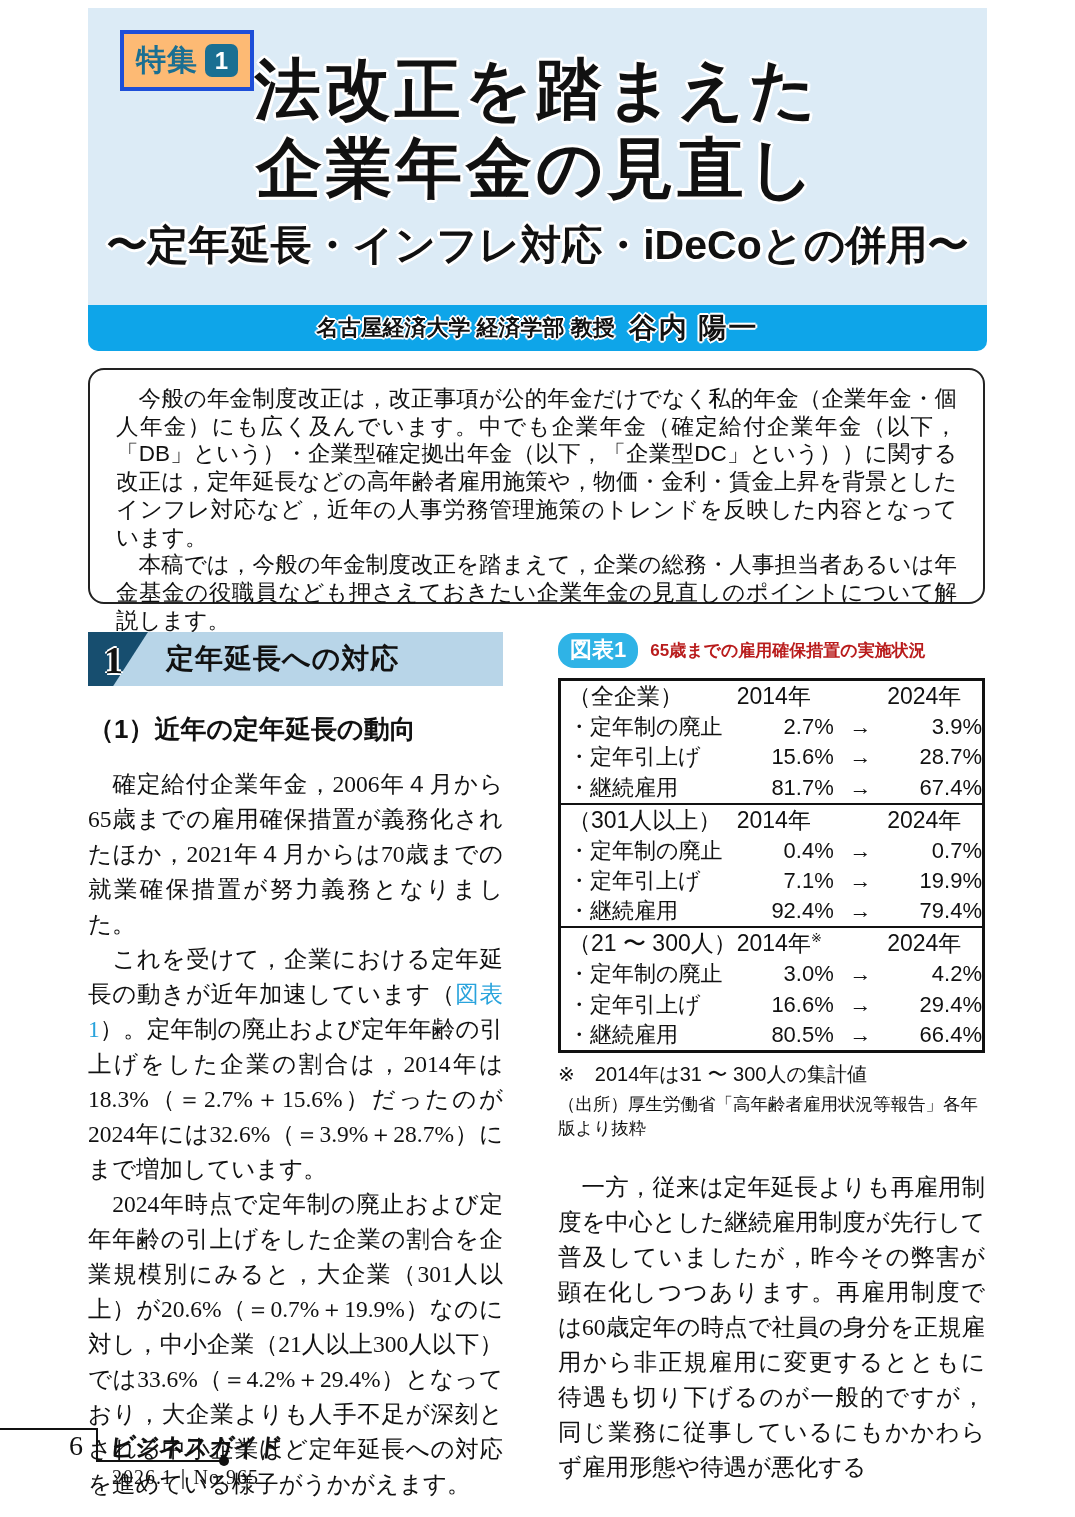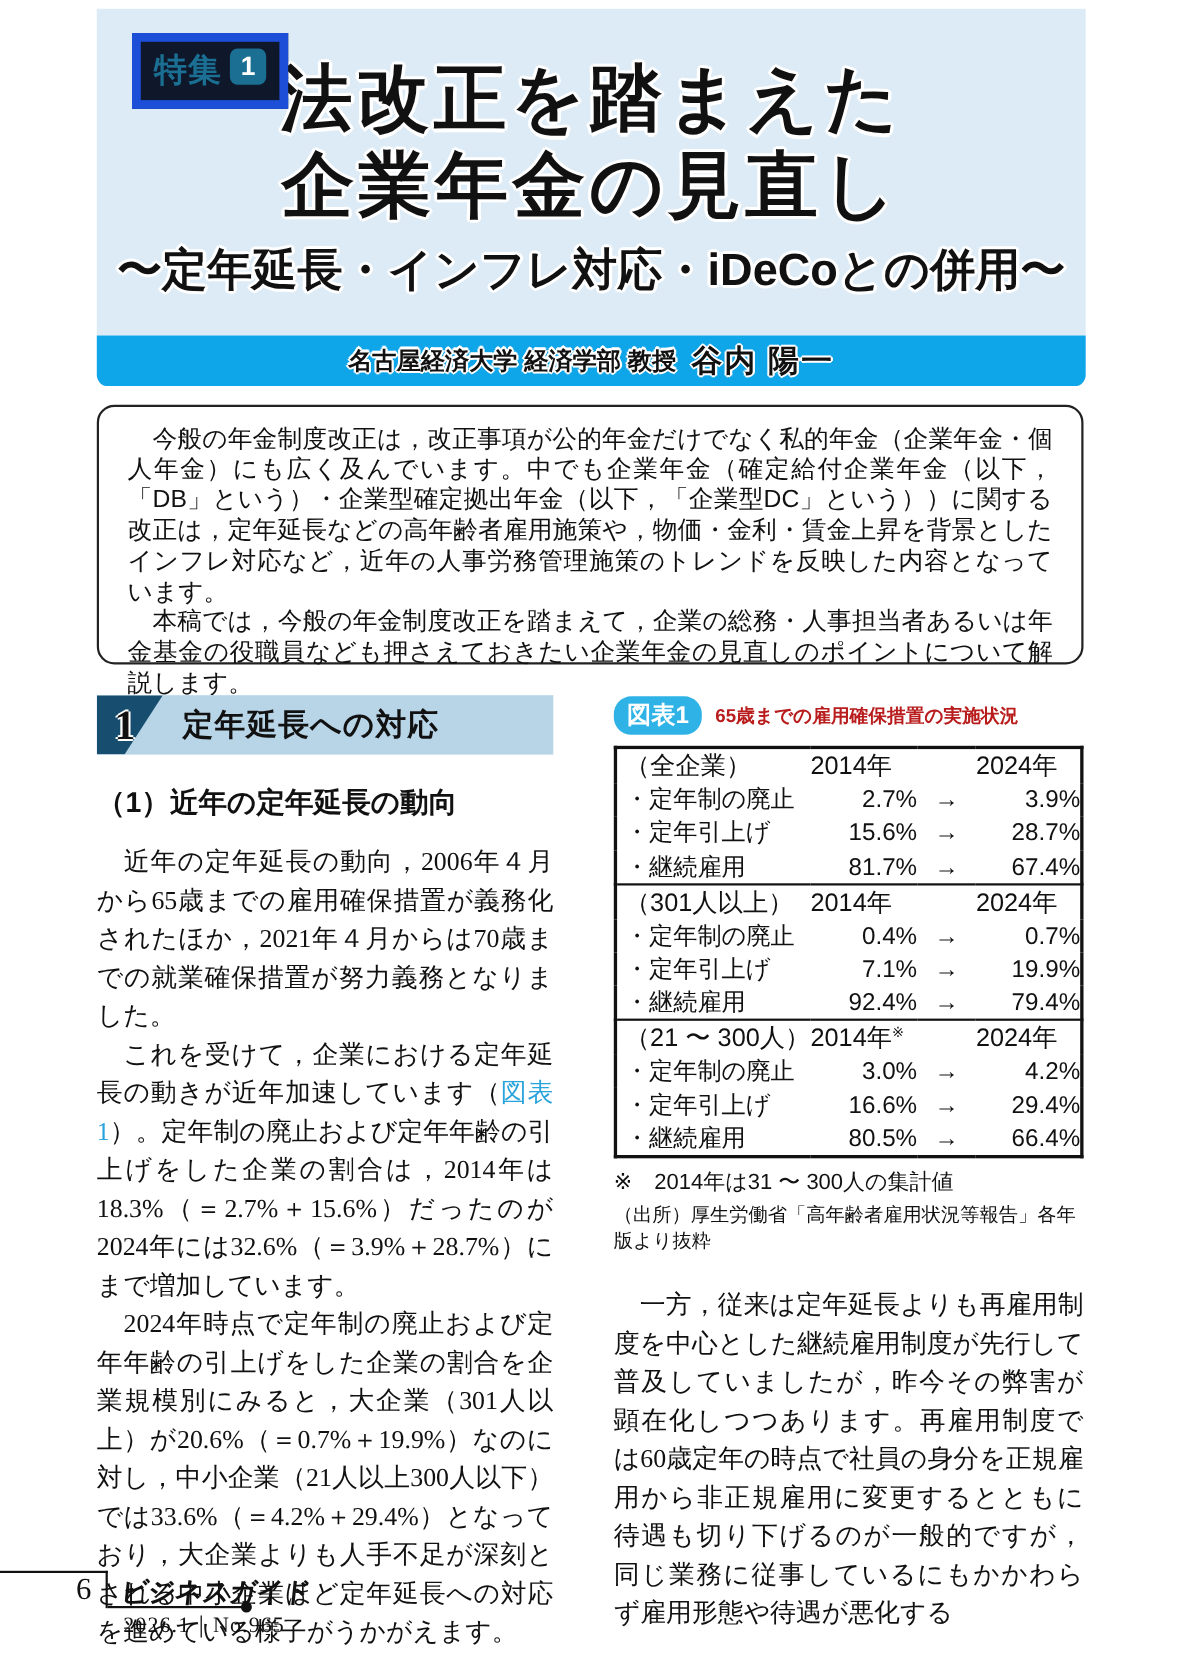--- a/index.html
+++ b/index.html
@@ -9,22 +9,22 @@
     position: relative; width: 1075px; height: 1517px;
     background: #ffffff; overflow: hidden;
   }
   
   .header {
     position: absolute; left: 88px; top: 8px; width: 899px; height: 297px;
     background: #dcebf6; text-align: center; padding-top: 42px;
   }
   .feature-badge {
     position: absolute; left: 32px; top: 22px;
-    display: inline-flex; gap: 7px;
-    background: #0f172a; border: 8px solid #1d4ed8; padding: 6px 12px;
+    display: inline-flex; align-items: center; gap: 7px;
+    background: #fdba74; border: 4px solid #1d4ed8; padding: 6px 12px;
   }
   .feature-badge .fb-label {
     color: #1a6f92; font-weight: bold; font-size: 30px; letter-spacing: 1px;
   }
   .feature-badge .fb-num {
     display: inline-block; width: 33px; height: 33px; line-height: 33px;
     background: #1a6f92; color: #ffffff; font-weight: bold; font-size: 24px;
     border-radius: 7px; text-align: center;
   }
   .outline-white {
@@ -176,21 +176,21 @@
     <p>　本稿では，今般の年金制度改正を踏まえて，企業の総務・人事担当者あるいは年金基金の役職員なども押さえておきたい企業年金の見直しのポイントについて解説します。</p>
   </div>
 
   <div class="col-left">
     <div class="section-heading">
       <span class="sec-shape"></span>
       <span class="sec-num">1</span>
       <span class="sec-title">定年延長への対応</span>
     </div>
     <div class="subsection-title">（1）近年の定年延長の動向</div>
-    <p class="body-text first">　近年の定年延長の動向，2006年４月から65歳までの雇用確保措置が義務化されたほか，2021年４月からは70歳までの就業確保措置が努力義務となりました。</p>
+    <p class="body-text first">　確定給付企業年金，2006年４月から65歳までの雇用確保措置が義務化されたほか，2021年４月からは70歳までの就業確保措置が努力義務となりました。</p>
     <p class="body-text">
       <span>　これを受けて，企業における定年延長の動きが近年加速しています（</span><span class="fig-ref">図表1</span><span>）。定年制の廃止および定年年齢の引上げをした企業の割合は，2014年は18.3%（＝2.7%＋15.6%）だったのが2024年には32.6%（＝3.9%＋28.7%）にまで増加しています。</span>
     </p>
     <p class="body-text">　2024年時点で定年制の廃止および定年年齢の引上げをした企業の割合を企業規模別にみると，大企業（301人以上）が20.6%（＝0.7%＋19.9%）なのに対し，中小企業（21人以上300人以下）では33.6%（＝4.2%＋29.4%）となっており，大企業よりも人手不足が深刻とされる中小企業ほど定年延長への対応を進めている様子がうかがえます。</p>
   </div>
 
   <div class="col-right">
     <div class="figure-header">
       <span class="fig-badge">図表1</span>
       <span class="fig-title">65歳までの雇用確保措置の実施状況</span>

